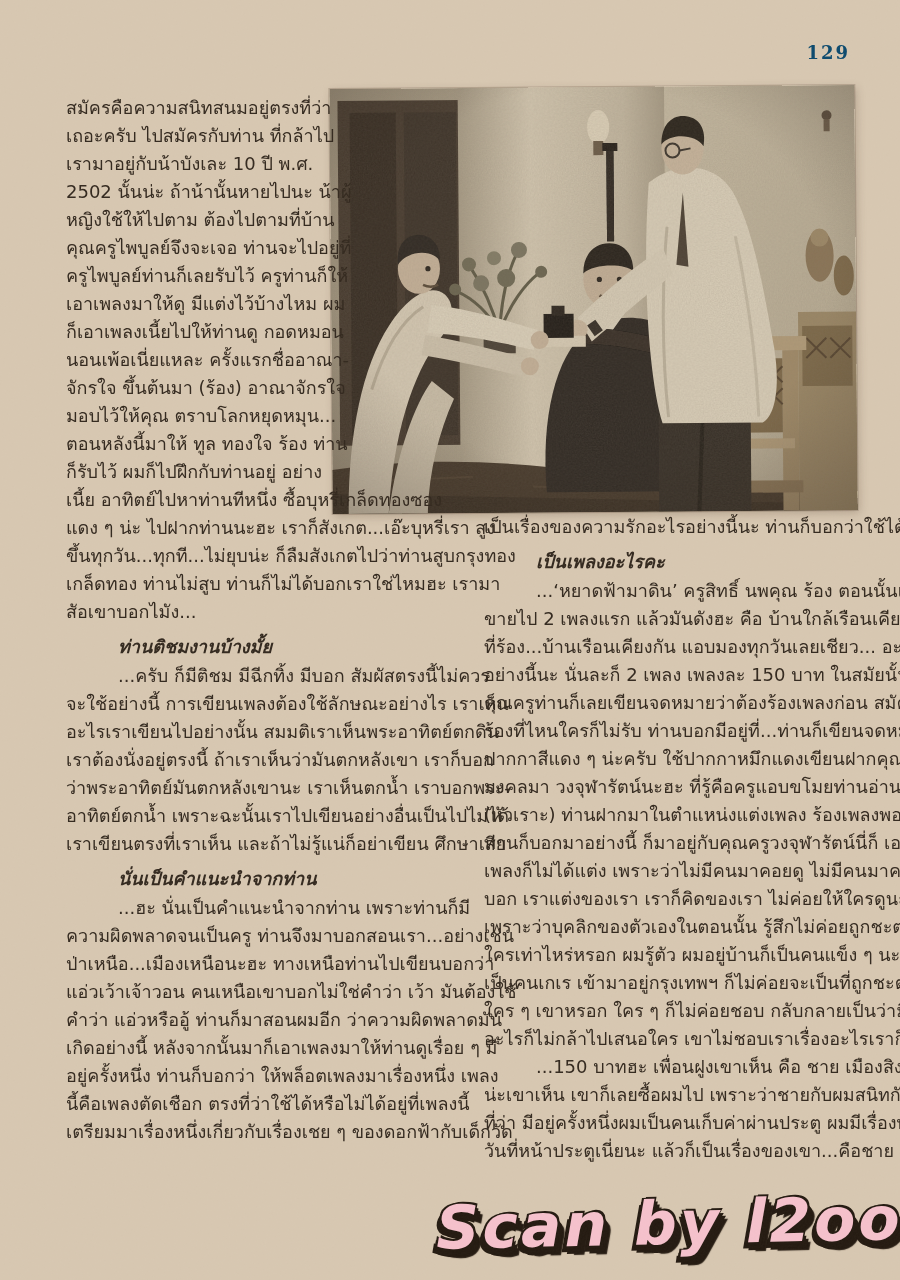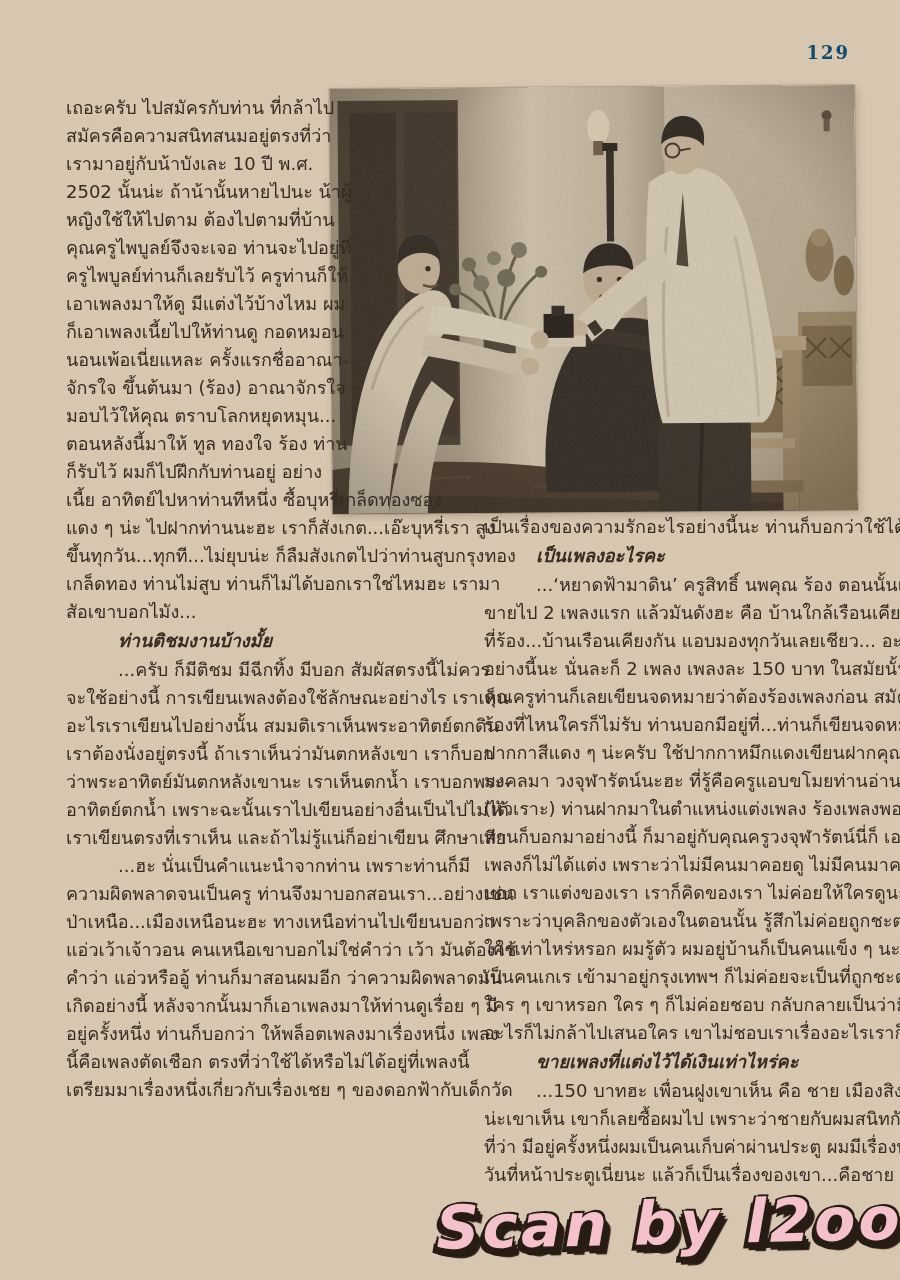--- a/index.html
+++ b/index.html
@@ -21,21 +21,21 @@
     font-family:"DejaVu Serif","Liberation Serif",serif;
     font-weight:bold;font-size:18px;letter-spacing:2px;color:#0c4a6e;
   }
   .col{position:absolute;color:#33291f;font-size:18px;}
   .col.left{left:66px;top:94px;width:409px;}
   .col.right{left:484px;top:513px;width:384px;}
   .block{}
   .block.narrow{width:269px;}
   .tline{height:28px;line-height:28px;white-space:nowrap;}
   .qhead{
-    height:30px;line-height:30px;margin-top:0;
+    height:30px;line-height:30px;margin-top:6px;
     font-style:italic;font-weight:bold;padding-left:52px;white-space:nowrap;
   }
   .qbody .tline:first-child{padding-left:52px;}
   .photo-wrap{
     position:absolute;left:331px;top:87px;width:525px;height:425px;
     transform:rotate(-0.45deg);
     box-shadow:0 0 0 1px rgba(90,70,55,0.25), 2px 3px 8px rgba(80,60,45,0.25);
     overflow:hidden;
   }
   .photo-wrap svg{display:block;width:100%;height:100%;}
@@ -200,22 +200,22 @@
         <circle cx="198" cy="278" r="9" fill="#c6b299"></circle>
       </g>
 
       <rect x="0" y="0" width="524" height="424" fill="url(#vig)"></rect>
       <rect x="0" y="0" width="524" height="424" filter="url(#grainph)" opacity="0.5"></rect>
     </svg>
   </div>
 
   <div class="col left">
     <div class="block narrow">
+        <div class="tline">สมัครคือความสนิทสนมอยู่ตรงที่ว่า</div>
         <div class="tline">เถอะครับ ไปสมัครกับท่าน ที่กล้าไป</div>
-        <div class="tline">สมัครคือความสนิทสนมอยู่ตรงที่ว่า</div>
         <div class="tline">เรามาอยู่กับน้าบังเละ 10 ปี พ.ศ.</div>
         <div class="tline">2502 นั้นน่ะ ถ้าน้านั้นหายไปนะ น้าผู้</div>
         <div class="tline">หญิงใช้ให้ไปตาม ต้องไปตามที่บ้าน</div>
         <div class="tline">คุณครูไพบูลย์จึงจะเจอ ท่านจะไปอยู่ที่</div>
         <div class="tline">ครูไพบูลย์ท่านก็เลยรับไว้ ครูท่านก็ให้</div>
         <div class="tline">เอาเพลงมาให้ดู มีแต่งไว้บ้างไหม ผม</div>
         <div class="tline">ก็เอาเพลงเนี้ยไปให้ท่านดู กอดหมอน</div>
         <div class="tline">นอนเพ้อเนี่ยแหละ ครั้งแรกชื่ออาณา-</div>
         <div class="tline">จักรใจ ขึ้นต้นมา (ร้อง) อาณาจักรใจ</div>
         <div class="tline">มอบไว้ให้คุณ ตราบโลกหยุดหมุน...</div>
@@ -232,20 +232,21 @@
     <div class="qhead">ท่านติชมงานบ้างมั้ย</div>
     <div class="block qbody">
         <div class="tline">...ครับ ก็มีติชม มีฉีกทิ้ง มีบอก สัมผัสตรงนี้ไม่ควร</div>
         <div class="tline">จะใช้อย่างนี้ การเขียนเพลงต้องใช้ลักษณะอย่างไร เราเห็น</div>
         <div class="tline">อะไรเราเขียนไปอย่างนั้น สมมติเราเห็นพระอาทิตย์ตกดิน</div>
         <div class="tline">เราต้องนั่งอยู่ตรงนี้ ถ้าเราเห็นว่ามันตกหลังเขา เราก็บอก</div>
         <div class="tline">ว่าพระอาทิตย์มันตกหลังเขานะ เราเห็นตกน้ำ เราบอกพระ-</div>
         <div class="tline">อาทิตย์ตกน้ำ เพราะฉะนั้นเราไปเขียนอย่างอื่นเป็นไปไม่ได้</div>
         <div class="tline">เราเขียนตรงที่เราเห็น และถ้าไม่รู้แน่ก็อย่าเขียน ศึกษาเสีย</div>
       </div>
+    <div class="qhead">นั่นเป็นคำแนะนำจากท่าน</div>
     <div class="block qbody">
         <div class="tline">...ฮะ นั่นเป็นคำแนะนำจากท่าน เพราะท่านก็มี</div>
         <div class="tline">ความผิดพลาดจนเป็นครู ท่านจึงมาบอกสอนเรา...อย่างเช่น</div>
         <div class="tline">ป่าเหนือ...เมืองเหนือนะฮะ ทางเหนือท่านไปเขียนบอกว่า</div>
         <div class="tline">แอ่วเว้าเจ้าวอน คนเหนือเขาบอกไม่ใช่คำว่า เว้า มันต้องใช้</div>
         <div class="tline">คำว่า แอ่วหรืออู้ ท่านก็มาสอนผมอีก ว่าความผิดพลาดมัน</div>
         <div class="tline">เกิดอย่างนี้ หลังจากนั้นมาก็เอาเพลงมาให้ท่านดูเรื่อย ๆ มี</div>
         <div class="tline">อยู่ครั้งหนึ่ง ท่านก็บอกว่า ให้พล็อตเพลงมาเรื่องหนึ่ง เพลง</div>
         <div class="tline">นี้คือเพลงตัดเชือก ตรงที่ว่าใช้ได้หรือไม่ได้อยู่ที่เพลงนี้</div>
         <div class="tline">เตรียมมาเรื่องหนึ่งเกี่ยวกับเรื่องเชย ๆ ของดอกฟ้ากับเด็กวัด</div>
@@ -269,21 +270,20 @@
         <div class="tline">(หัวเราะ) ท่านฝากมาในตำแหน่งแต่งเพลง ร้องเพลงพอได้</div>
         <div class="tline">ท่านก็บอกมาอย่างนี้ ก็มาอยู่กับคุณครูวงจุฬารัตน์นี่ก็ เออ...</div>
         <div class="tline">เพลงก็ไม่ได้แต่ง เพราะว่าไม่มีคนมาคอยดู ไม่มีคนมาคอย</div>
         <div class="tline">บอก เราแต่งของเรา เราก็คิดของเรา ไม่ค่อยให้ใครดูนะฮะ</div>
         <div class="tline">เพราะว่าบุคลิกของตัวเองในตอนนั้น รู้สึกไม่ค่อยถูกชะตากับ</div>
         <div class="tline">ใครเท่าไหร่หรอก ผมรู้ตัว ผมอยู่บ้านก็เป็นคนแข็ง ๆ นะฮะ</div>
         <div class="tline">เป็นคนเกเร เข้ามาอยู่กรุงเทพฯ ก็ไม่ค่อยจะเป็นที่ถูกชะตา</div>
         <div class="tline">ใคร ๆ เขาหรอก ใคร ๆ ก็ไม่ค่อยชอบ กลับกลายเป็นว่ามี</div>
         <div class="tline">อะไรก็ไม่กล้าไปเสนอใคร เขาไม่ชอบเราเรื่องอะไรเราก็ไม่รู้</div>
       </div>
-    <div class="qhead">ขายเพลงที่แต่งไว้ได้เงินเท่าไหร่คะ</div>
     <div class="block qbody">
         <div class="tline">...150 บาทฮะ เพื่อนฝูงเขาเห็น คือ ชาย เมืองสิงห์</div>
         <div class="tline">น่ะเขาเห็น เขาก็เลยซื้อผมไป เพราะว่าชายกับผมสนิทกันตรง</div>
         <div class="tline">ที่ว่า มีอยู่ครั้งหนึ่งผมเป็นคนเก็บค่าผ่านประตู ผมมีเรื่องทุก</div>
         <div class="tline">วันที่หน้าประตูเนี่ยนะ แล้วก็เป็นเรื่องของเขา...คือชาย</div>
       </div>
   </div>
 
   <div class="watermark">Scan by l2oom</div>
 

